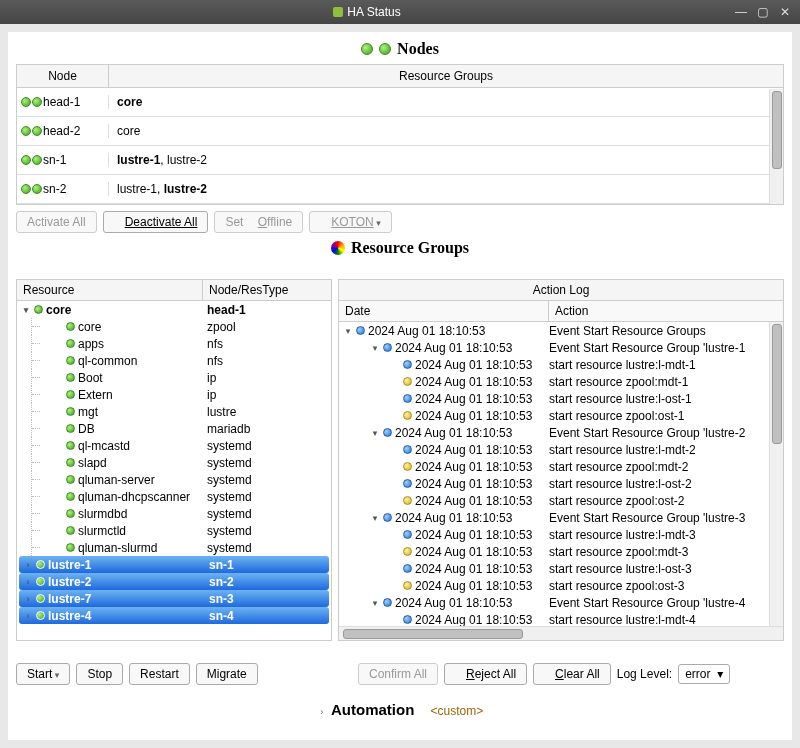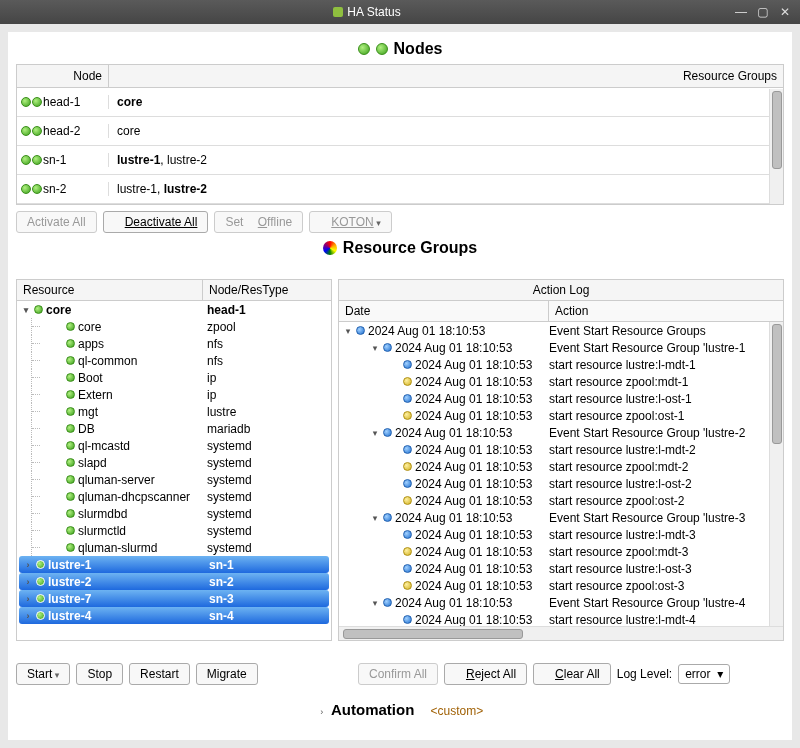--- a/index.html
+++ b/index.html
@@ -3,31 +3,31 @@
 <meta charset="utf-8">
 <style>
 * { box-sizing: border-box; margin: 0; padding: 0; }
 body { font-family: sans-serif; font-size: 12px; background: #e8e8e8; width: 800px; height: 748px; overflow: hidden; }
 .titlebar { background: linear-gradient(#5a5a5a,#454545); height: 24px; display: flex; align-items: center; color: #fff; padding: 4px 6px; }
 .titlebar .spacer { flex: 1; }
 .titlebar .title { flex: 0; white-space: nowrap; display: flex; align-items: center; gap: 4px; }
 .titlebar .ticon { width: 10px; height: 10px; background: #8fbf3f; border-radius: 2px; display: inline-block; }
 .winbtn { width: 18px; height: 18px; margin-left: 4px; display: flex; align-items: center; justify-content: center; font-size: 12px; color: #ddd; }
 .content { background: #fff; margin: 8px; padding: 4px; height: 708px; }
-.section-hdr { text-align: center; font-weight: bold; font-size: 16px; padding: 4px 0 6px; display: flex; align-items: center; justify-content: center; gap: 6px; }
+.section-hdr { text-align: center; font-weight: bold; font-size: 16px; padding: 4px 0 6px; display: flex; align-items: center; justify-content: center; gap: 6px; font-family: Liberation Serif, serif; }
 .dot { width: 12px; height: 12px; border-radius: 50%; display: inline-block; }
 .dot.green { background: radial-gradient(circle at 35% 35%, #b0f080, #3a9f1a); border: 1px solid #3a8f1a; }
 .dot.blue { background: radial-gradient(circle at 35% 35%, #a0d0ff, #2070d0); border: 1px solid #2060b0; }
 .dot.yellow { background: radial-gradient(circle at 35% 35%, #fff0a0, #d0b020); border: 1px solid #b09010; }
 .dot.sm { width: 10px; height: 10px; }
 .dot.xs { width: 9px; height: 9px; }
 .rainbow { width: 14px; height: 14px; border-radius: 50%; background: conic-gradient(red,orange,yellow,green,blue,purple,red); display: inline-block; }
 .nodes-box { border: 1px solid #ccc; margin: 0 4px; position: relative; }
 .nodes-head { display: flex; background: #f5f5f5; border-bottom: 1px solid #ccc; }
-.nodes-head div { padding: 4px 6px; text-align: right; }
+.nodes-head div { padding: 4px 6px; text-align: center; }
 .nodes-head .c1 { width: 92px; border-right: 1px solid #ccc; }
 .nodes-head .c2 { flex: 1; }
 .nodes-body { height: 116px; overflow: hidden; }
 .nrow { display: flex; border-bottom: 1px solid #ddd; height: 29px; align-items: center; }
 .nrow .c1 { width: 92px; border-right: 1px solid #ddd; padding: 0 4px; display: flex; align-items: center; gap: 1px; }
 .nrow .c2 { flex: 1; padding: 0 8px; }
 .scroll-gutter { position: absolute; right: 0; top: 24px; bottom: 0; width: 14px; background: #f0f0f0; border-left: 1px solid #ddd; }
 .scroll-gutter .thumb { background: #c0c0c0; border: 1px solid #999; border-radius: 3px; width: 10px; margin: 2px auto; height: 78px; }
 .toolbar { padding: 6px 4px 2px; display: flex; gap: 6px; align-items: center; }
 .btn { background: #f8f8f8; border: 1px solid #aaa; border-radius: 3px; padding: 3px 10px; font-size: 12px; cursor: pointer; }

